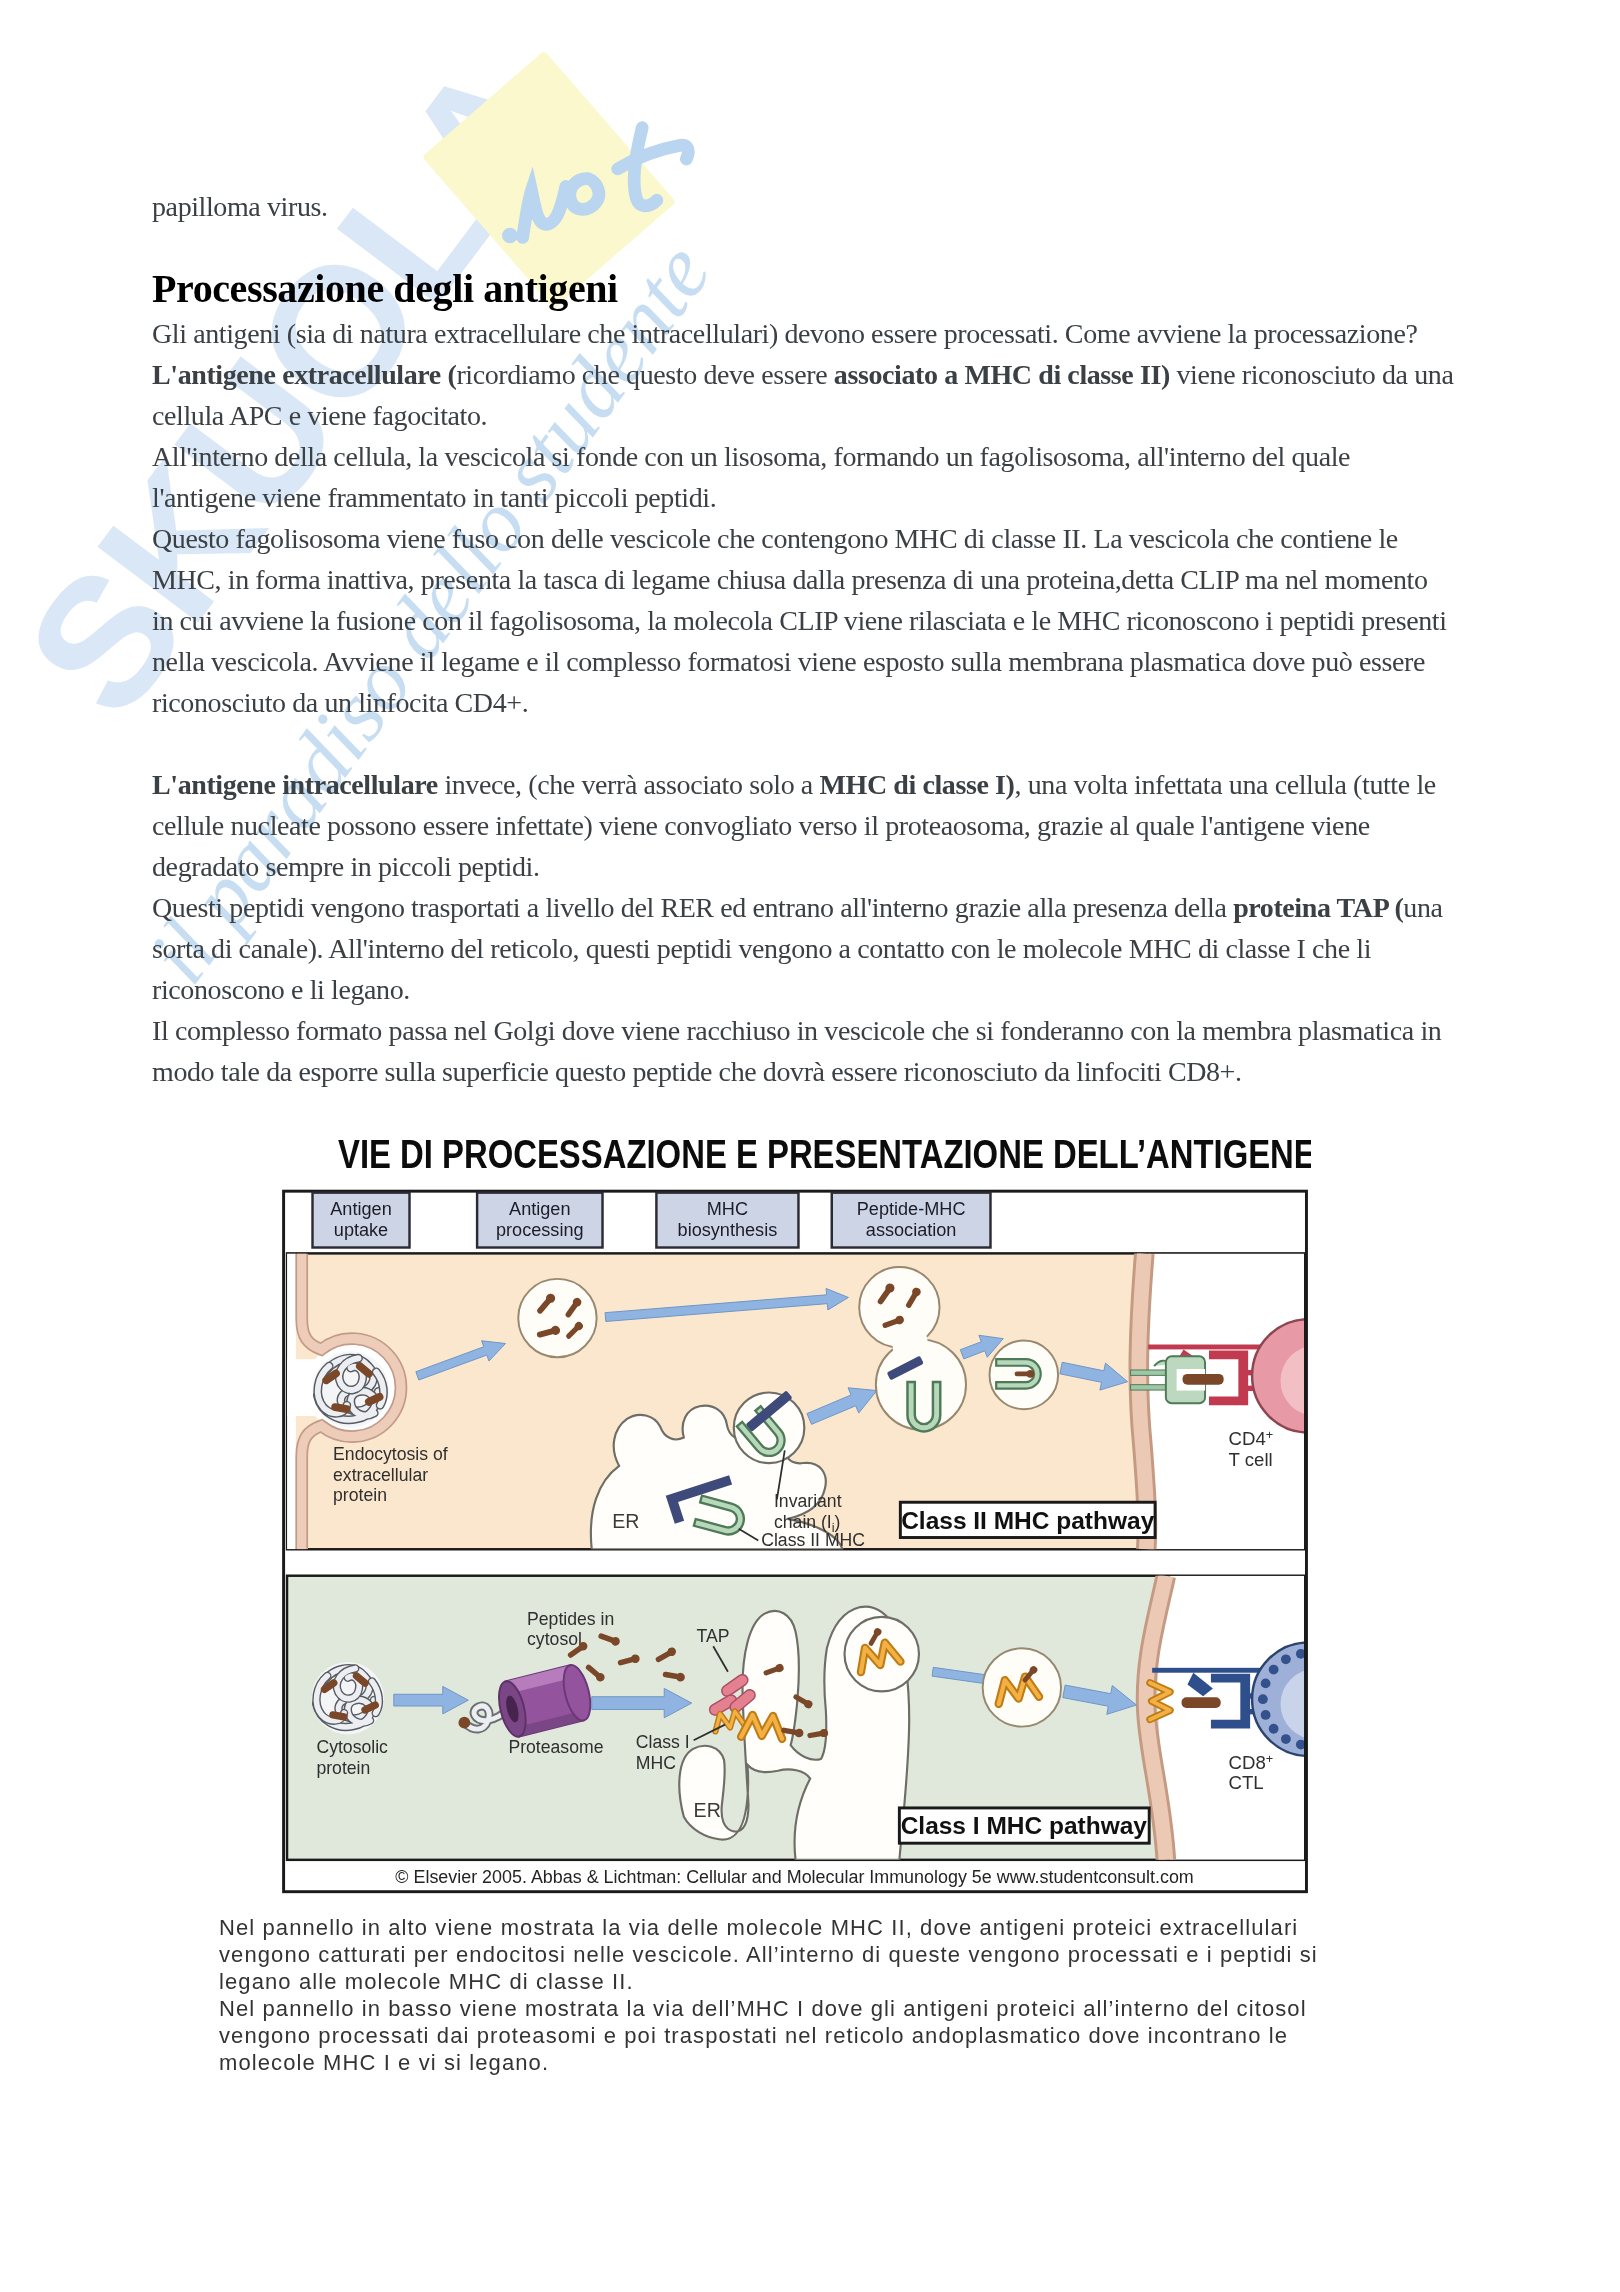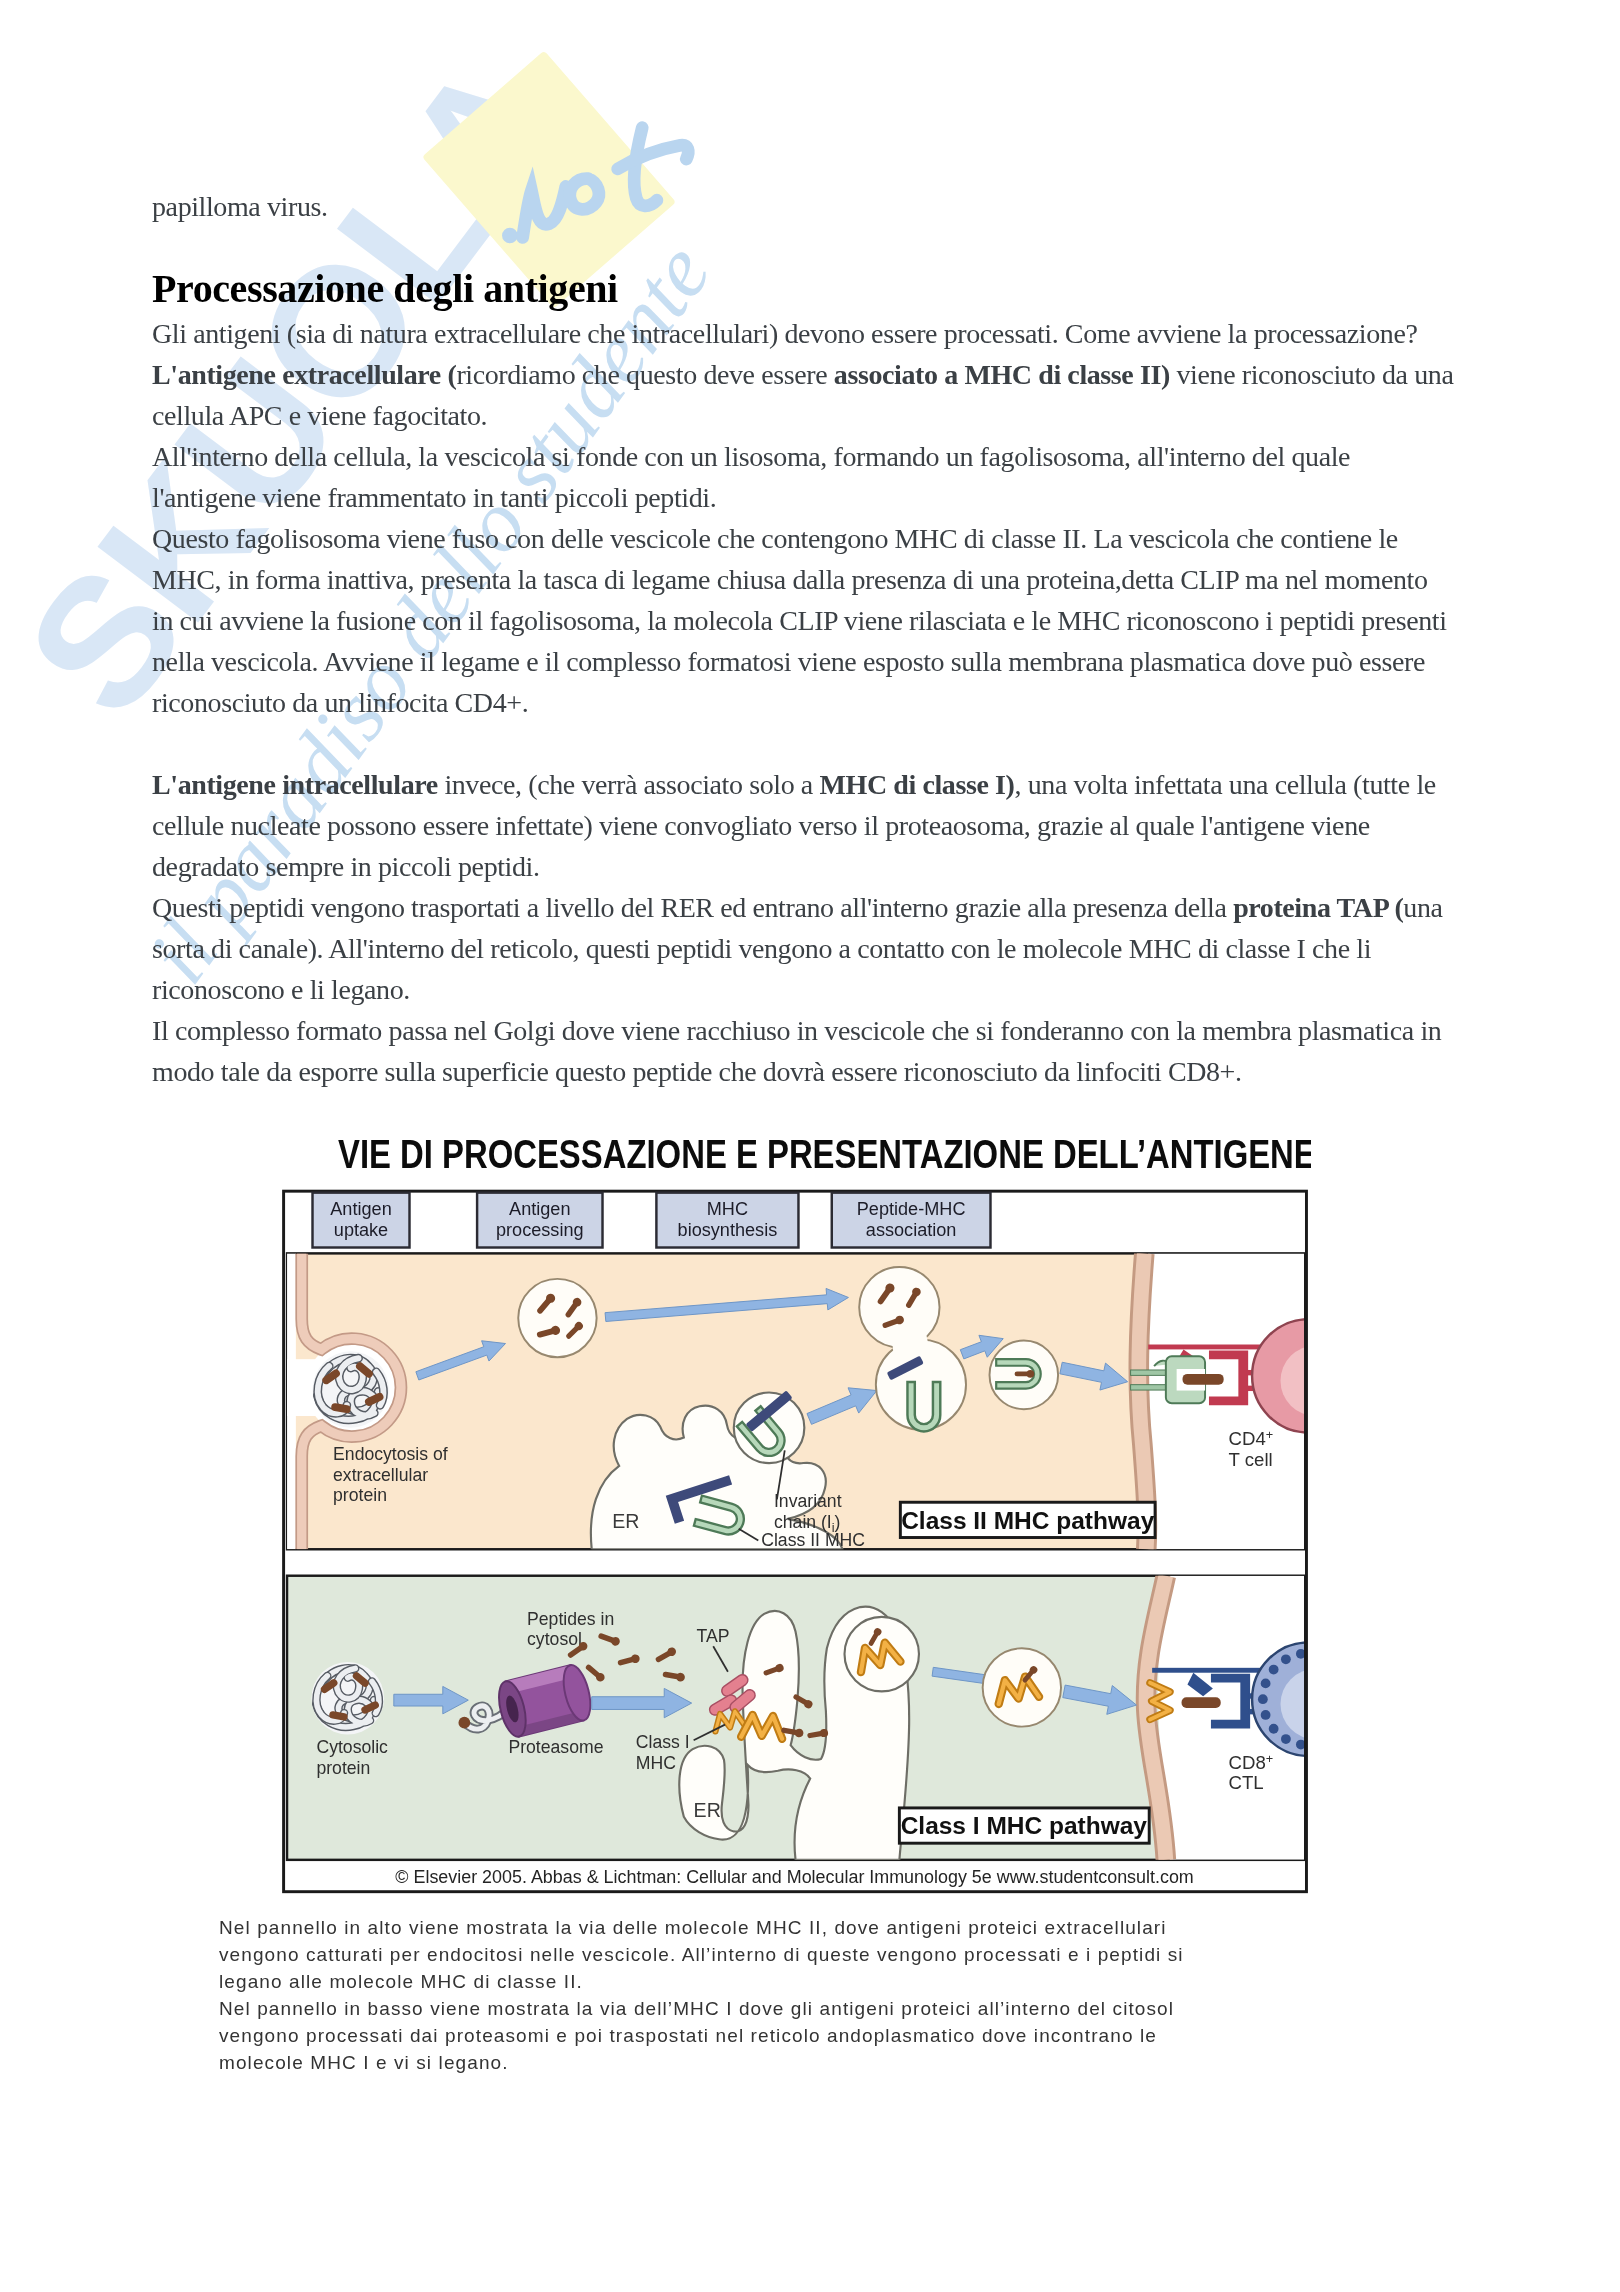--- a/index.html
+++ b/index.html
@@ -4,21 +4,21 @@
 html,body{margin:0;padding:0}
 body{width:1620px;height:2293px;position:relative;background:#fff;overflow:hidden}
 #wm{position:absolute;left:0;top:0;width:1620px;height:2293px;z-index:0}
 .wm-letters{position:absolute;left:-82px;top:314px;font-family:"Liberation Sans",sans-serif;font-weight:bold;font-size:183px;line-height:147px;letter-spacing:-2.9px;color:#d9e7f6;transform:rotate(-53deg);white-space:nowrap}
 .wm-note{position:absolute;left:468px;top:79px;width:162px;height:201px;background:#fbf8cd;transform:rotate(-41deg);border-radius:3.9px}
 .wm-net{position:absolute;left:495px;top:113px}
 .wm-slogan{position:absolute;left:-13.7px;top:565px;font-family:"Liberation Serif",serif;font-style:italic;font-size:87px;line-height:96px;color:#c7def2;transform:rotate(-54deg);white-space:nowrap}
 #flow{position:absolute;left:152px;top:186px;width:1451px;font-family:"Liberation Serif",serif;font-size:28px;line-height:41px;letter-spacing:-0.4px;color:#3b4045;z-index:2}
 #flow .h{font-size:40px;font-weight:bold;color:#000000}
 #fig{position:absolute;left:282px;top:1127px;z-index:2}
-#caption{position:absolute;left:219px;top:1914px;font-family:"Liberation Sans",sans-serif;font-size:19px;line-height:27px;letter-spacing:1.1px;color:#333333;z-index:2}
+#caption{position:absolute;left:219px;top:1914px;font-family:"Liberation Sans",sans-serif;font-size:22px;line-height:27px;letter-spacing:1.1px;color:#333333;z-index:2}
 </style></head>
 <body>
 
 <div id="wm">
  <div class="wm-letters">SKUOLA</div>
  <div class="wm-note"></div>
  <svg class="wm-net" width="216" height="147" viewBox="0 0 220 150">
   <g fill="none" stroke="#b9d5ef" stroke-width="13" stroke-linecap="round">
    <circle cx="15" cy="125" r="8" fill="#b9d5ef" stroke="none"></circle>
    <path d="M28,127 C32,100 35,85 37,79 C41,97 43,117 55,113 C65,109 69,89 72,75"></path>

